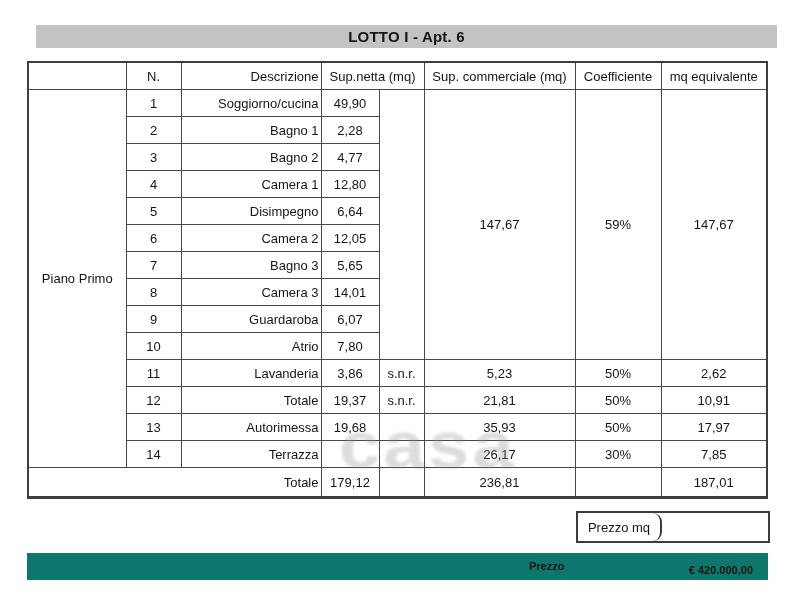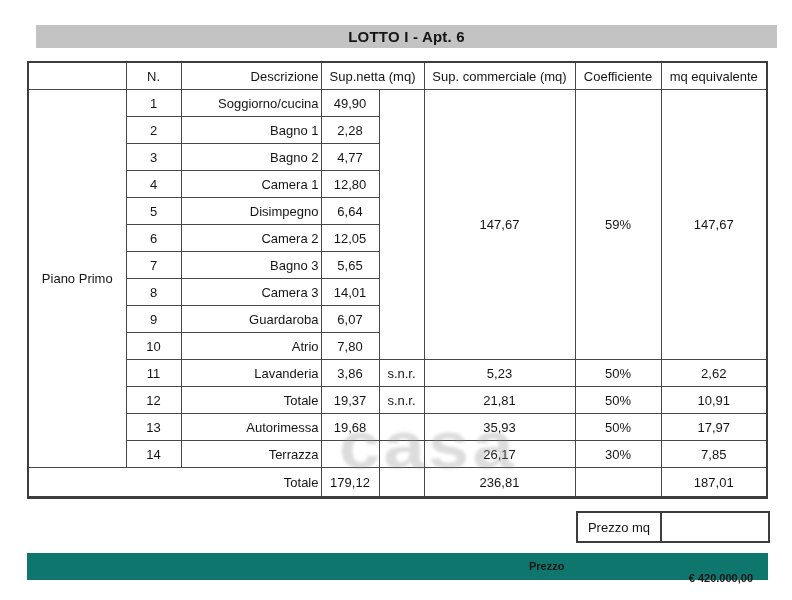--- a/index.html
+++ b/index.html
@@ -29,29 +29,29 @@
     font-size:66px; font-weight:bold; color:#8f8f8f; opacity:0.30;
     filter:blur(1.6px); transform:scaleX(1.12); letter-spacing:3px;
     pointer-events:none; z-index:3;
   }
   .price-mq-box {
     position:absolute; left:576px; top:511px; width:190px; height:28px;
     border:2px solid #3d3d3d; display:flex; font-size:13px; background:#ffffff;
   }
   .pm-label {
     width:82px; border-right:2px solid #3d3d3d;
-    display:flex; align-items:center; justify-content:center;
+    display:flex; align-items:center; justify-content:center;border-radius:9px;
   }
   .pm-value { flex:1; display:flex; align-items:center; justify-content:center; }
   .price-bar {
     position:absolute; left:27px; top:553px; width:741px; height:27px;
     background:#0f766e; font-size:11px; font-weight:bold;
   }
   .p-label { position:absolute; left:502px; top:0; line-height:27px; }
-  .p-value { position:absolute; right:15px; top:12px; line-height:27px;margin-left:33px; }
+  .p-value { position:absolute; right:15px; top:4px; line-height:27px;margin-left:33px; }
 </style>
 </head>
 <body>
 
 <div class="page">
 
   <div class="title-bar">
     <span>LOTTO I - Apt. 6</span>
   </div>
 

